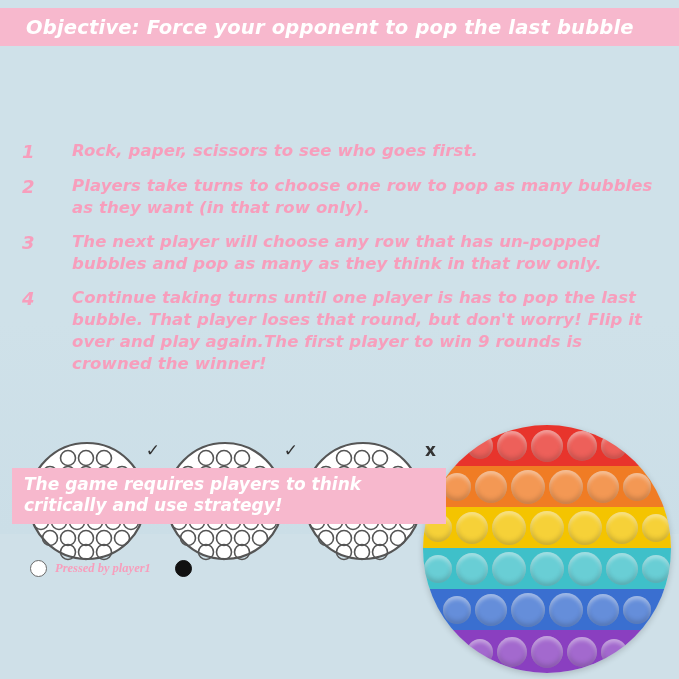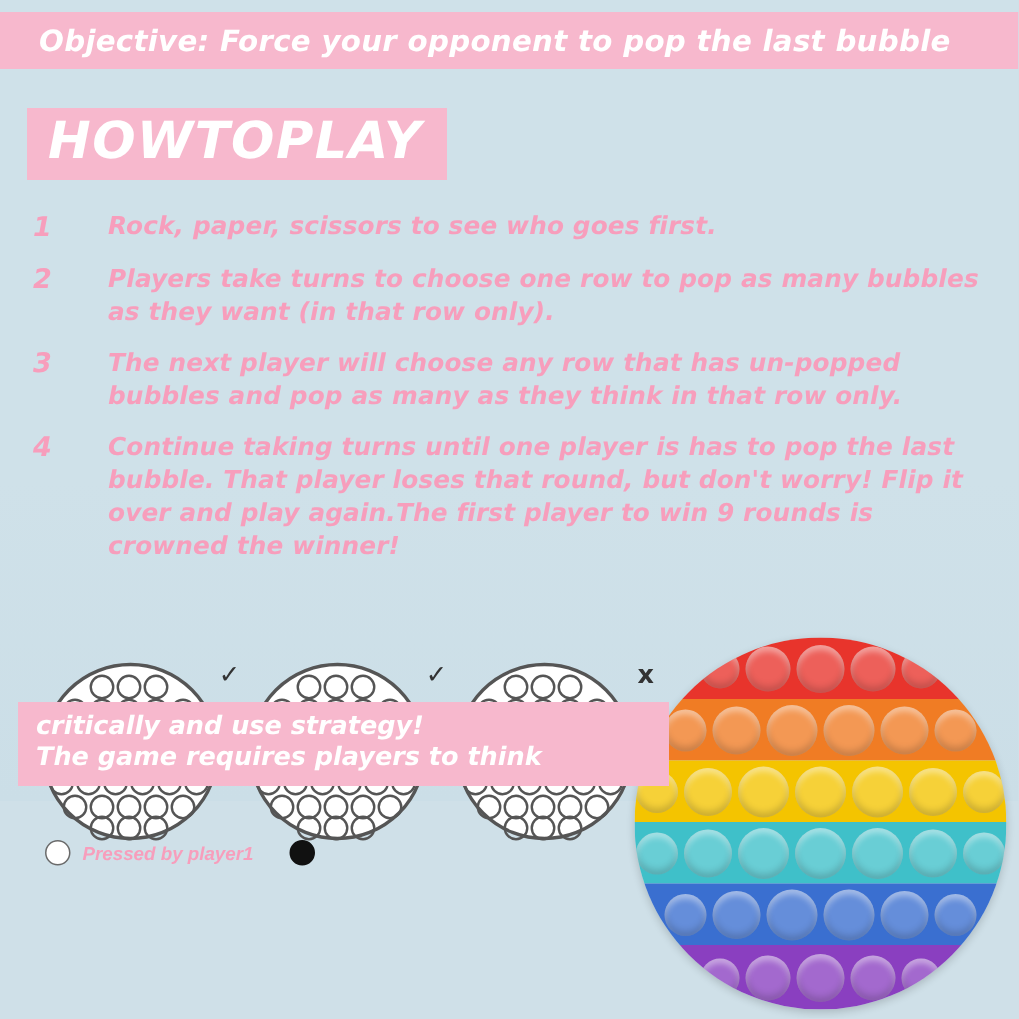--- a/index.html
+++ b/index.html
@@ -135,21 +135,21 @@
   .legend-dot {
     width: 15px;
     height: 15px;
     border-radius: 50%;
     border: 1.5px solid #6a6a6a;
     flex: 0 0 auto;
   }
   .legend-dot.white { background: #ffffff; }
   .legend-dot.black { background: #111111; border-color: #111111; }
   .legend-label {
-    font-family: Liberation Sans, sans-serif;
+    font-family: Liberation Serif, serif;
     font-weight: bold;
     font-style: italic;
     font-size: 12.5px;
     color: #f79ebc;
     margin-right: 16px;
     white-space: nowrap;
   }
 
   
   .popit {
@@ -198,23 +198,20 @@
 </style>
 </head>
 <body>
 
 <div class="page">
 
   <div class="objective-band">
     <div class="objective-text">Objective: Force your opponent to pop the last bubble</div>
   </div>
 
-  <div class="howto-band">
-    <div class="howto-text">HOWTOPLAY</div>
-  </div>
 
   <div class="steps">
     <div class="step">
       <div class="step-num">1</div>
       <div class="step-text">Rock, paper, scissors to see who goes first.</div>
     </div>
     <div class="step">
       <div class="step-num">2</div>
       <div class="step-text">Players take turns to choose one row to pop as many bubbles as they want (in that row only).</div>
     </div>
@@ -418,17 +415,17 @@
     <div class="popit-stripe" style="top:205px; height:43px; background:#8a3fc0;">
       <span class="bubble" style="width:26px;height:26px;"></span>
       <span class="bubble" style="width:30px;height:30px;"></span>
       <span class="bubble" style="width:32px;height:32px;"></span>
       <span class="bubble" style="width:30px;height:30px;"></span>
       <span class="bubble" style="width:26px;height:26px;"></span>
     </div>
   </div>
 
   <div class="bottom-band">
+    <div class="bottom-text">The game requires players to think</div>
     <div class="bottom-text">critically and use strategy!</div>
-    <div class="bottom-text">The game requires players to think</div>
   </div>
 
 </div>
 
 </body></html>

